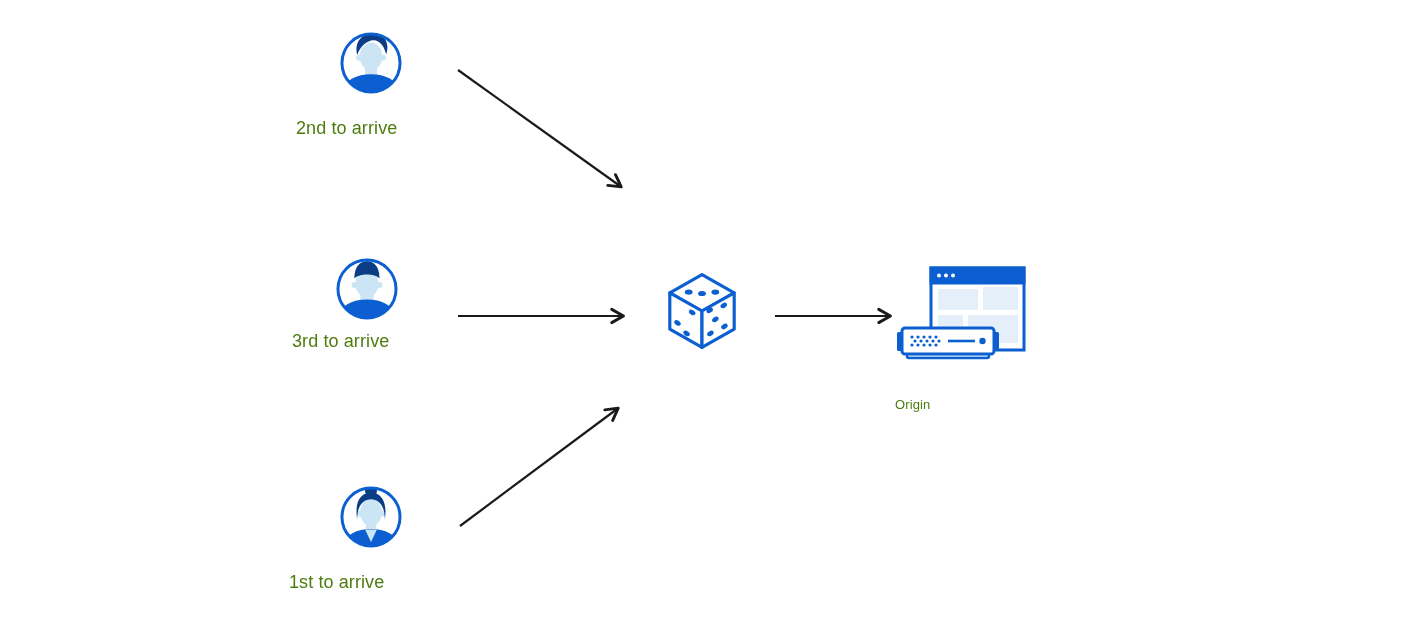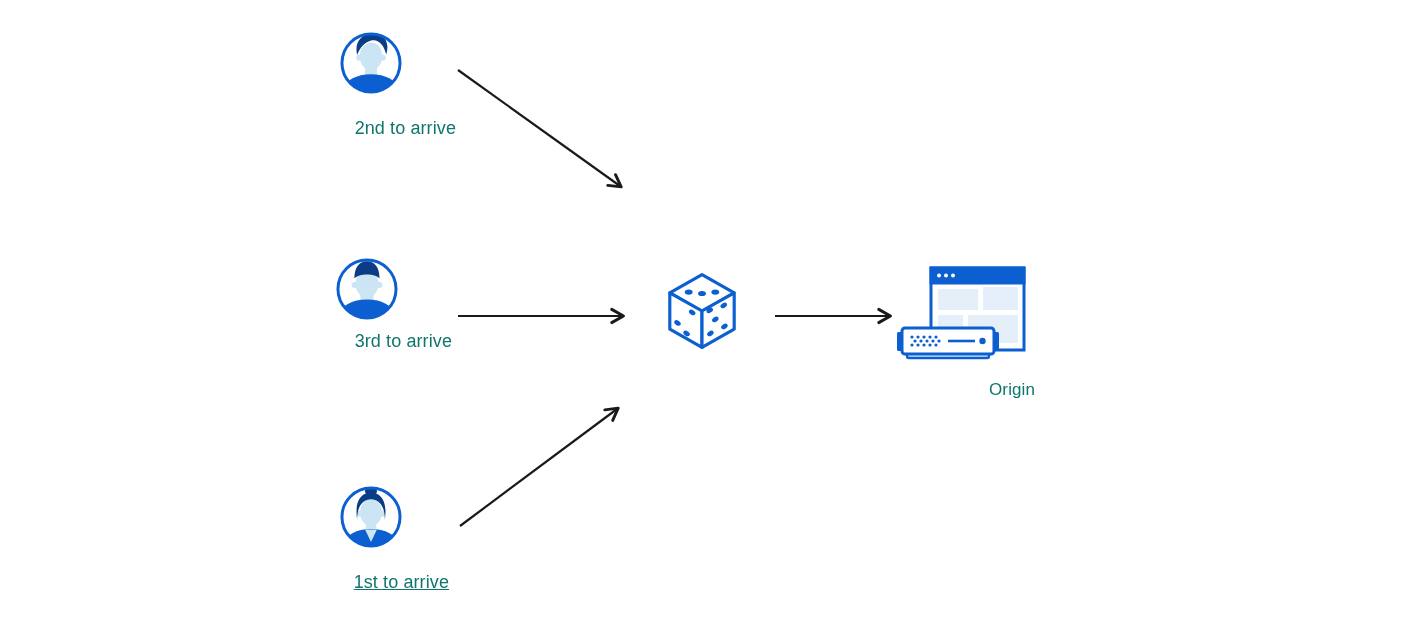--- a/index.html
+++ b/index.html
@@ -21,31 +21,31 @@
     width: 1405px; height: 633px;
     pointer-events: none;
   }
   .avatar {
     width: 66px;
     height: 66px;
     display: block;
   }
   .node-label {
     position: absolute;
-    color: #0f766e;
+    color: #4d7c0f;
     font-size: 18px;
     line-height: 22px;
-    text-align: right;
+    text-align: left;
     white-space: nowrap;
     letter-spacing: 0.1px;
   }
   .lbl-top    { left: 296px; top: 117px; width: 160px; }
   .lbl-mid    { left: 292px; top: 330px; width: 160px; }
-  .lbl-bot    { left: 289px; top: 571px; width: 160px; text-decoration: underline; }
-  .lbl-origin { left: 895px;  top: 379px; width: 140px; font-size: 17px; }
+  .lbl-bot    { left: 289px; top: 571px; width: 160px; }
+  .lbl-origin { left: 895px;  top: 394px; width: 140px; font-size: 13px; }
 
   .icon-avatar-top { position: absolute; left: 338px; top: 30px;  }
   .icon-avatar-mid { position: absolute; left: 334px; top: 256px; }
   .icon-avatar-bot { position: absolute; left: 338px; top: 484px; }
 
   .icon-dice {
     position: absolute;
     left: 667px; top: 271px;
     width: 70px; height: 80px;
   }

